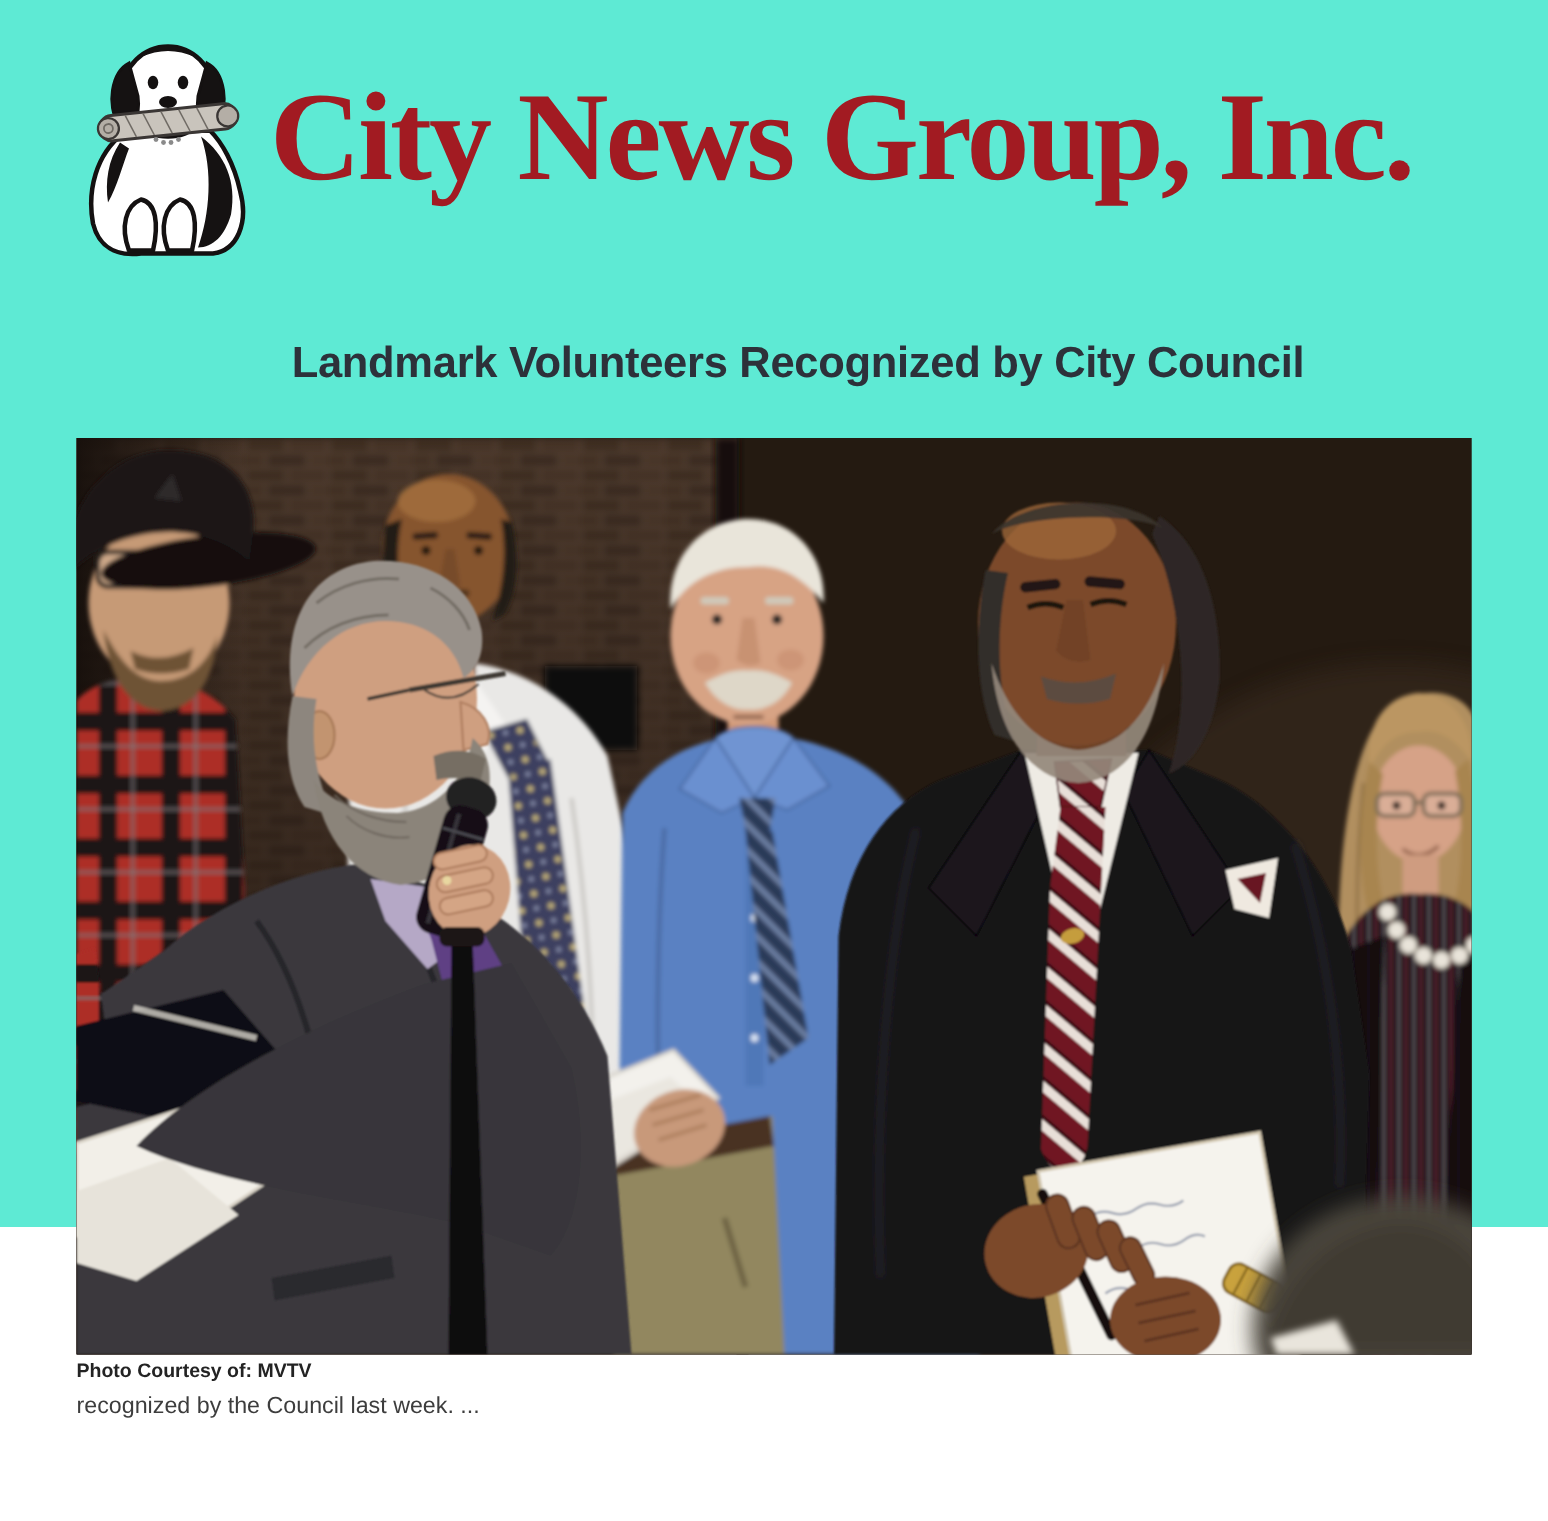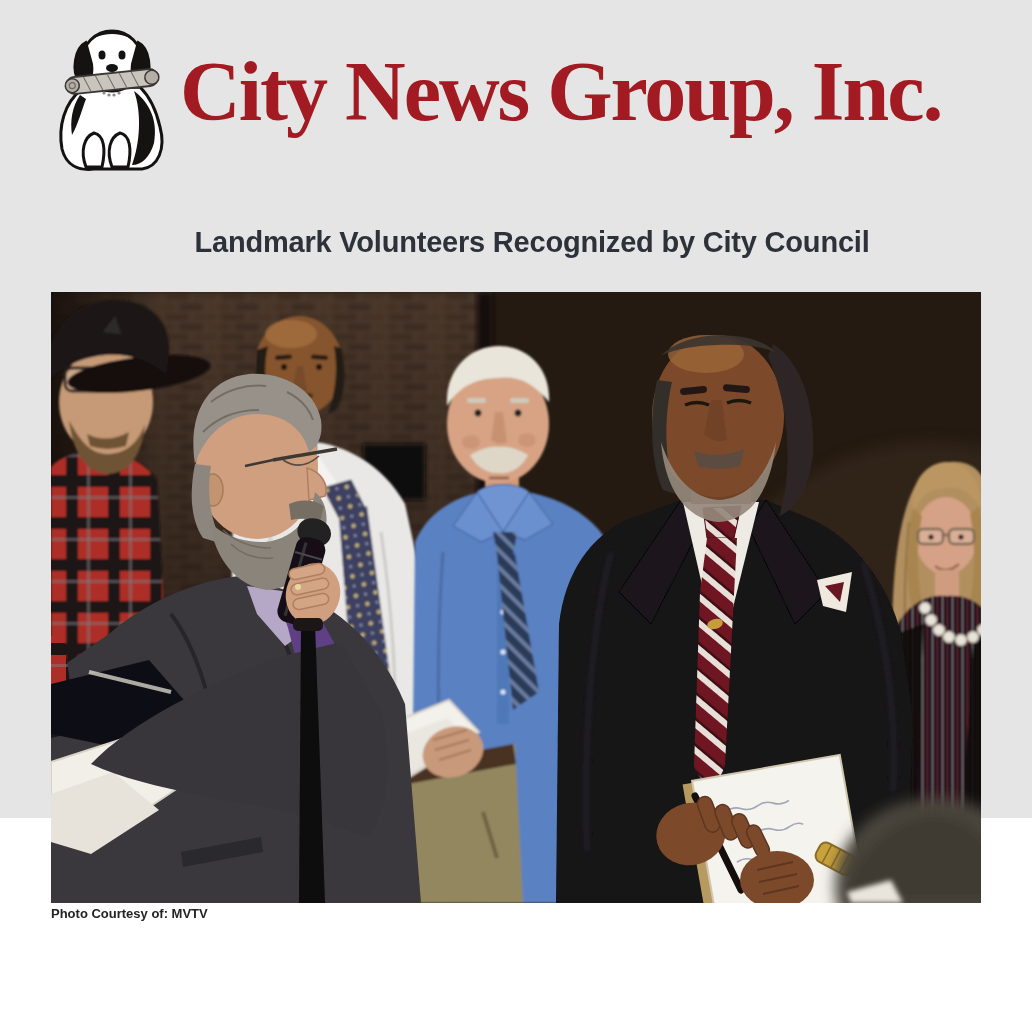--- a/index.html
+++ b/index.html
@@ -1,20 +1,20 @@
 <!DOCTYPE html>
 <html style="--brand_red: #A21B22; --headline_color: #2D313A; --text_color: #3D3D3D; --credit_color: #232323;"><head>
 <meta charset="utf-8">
 <style>
   html,body{margin:0;padding:0;}
   body{
     width:1032px;height:1014px;background:#ffffff;overflow:hidden;
     font-family:"Liberation Sans", sans-serif;
   }
-  .page{position:relative;width:1032px;height:818px;background:#e5e5e5;}
+  .page{position:relative;width:1032px;height:818px;background:#5eead4;}
   .masthead{position:absolute;top:14px;left:48px;height:164px;display:flex;align-items:center;}
   .logo{display:flex;align-items:center;text-decoration:none;cursor:pointer;}
   .dog{width:128px;height:162px;flex:0 0 auto;}
   .logo-text{
     font-family:"Liberation Serif", serif;font-weight:bold;
     font-size:84px;letter-spacing:-2px;line-height:1;
     color:var(--brand_red,#A21B22);white-space:nowrap;margin-left:4px;margin-top:-8px;
   }
   .headline{
     position:absolute;top:210px;left:0;width:1032px;margin:16px;
@@ -378,15 +378,16 @@
         <ellipse cx="884" cy="594" rx="100" ry="88" fill="#4c463e"></ellipse>
         <path d="M790,611 C800,562 832,530 872,522 C912,516 942,542 952,582 L952,611 Z" fill="#403a32"></path>
       </g>
       <path d="M796,600 L840,588 L852,611 L800,611 Z" fill="#e9e5dc" filter="url(#b2)"></path>
     </svg>
   </figure>
 
   <div class="credit">Photo Courtesy of: MVTV</div>
 
   <div class="caption">
+    <div>recognized by the Council last week. ...</div>
   </div>
 
 </div>
 
 </body></html>

